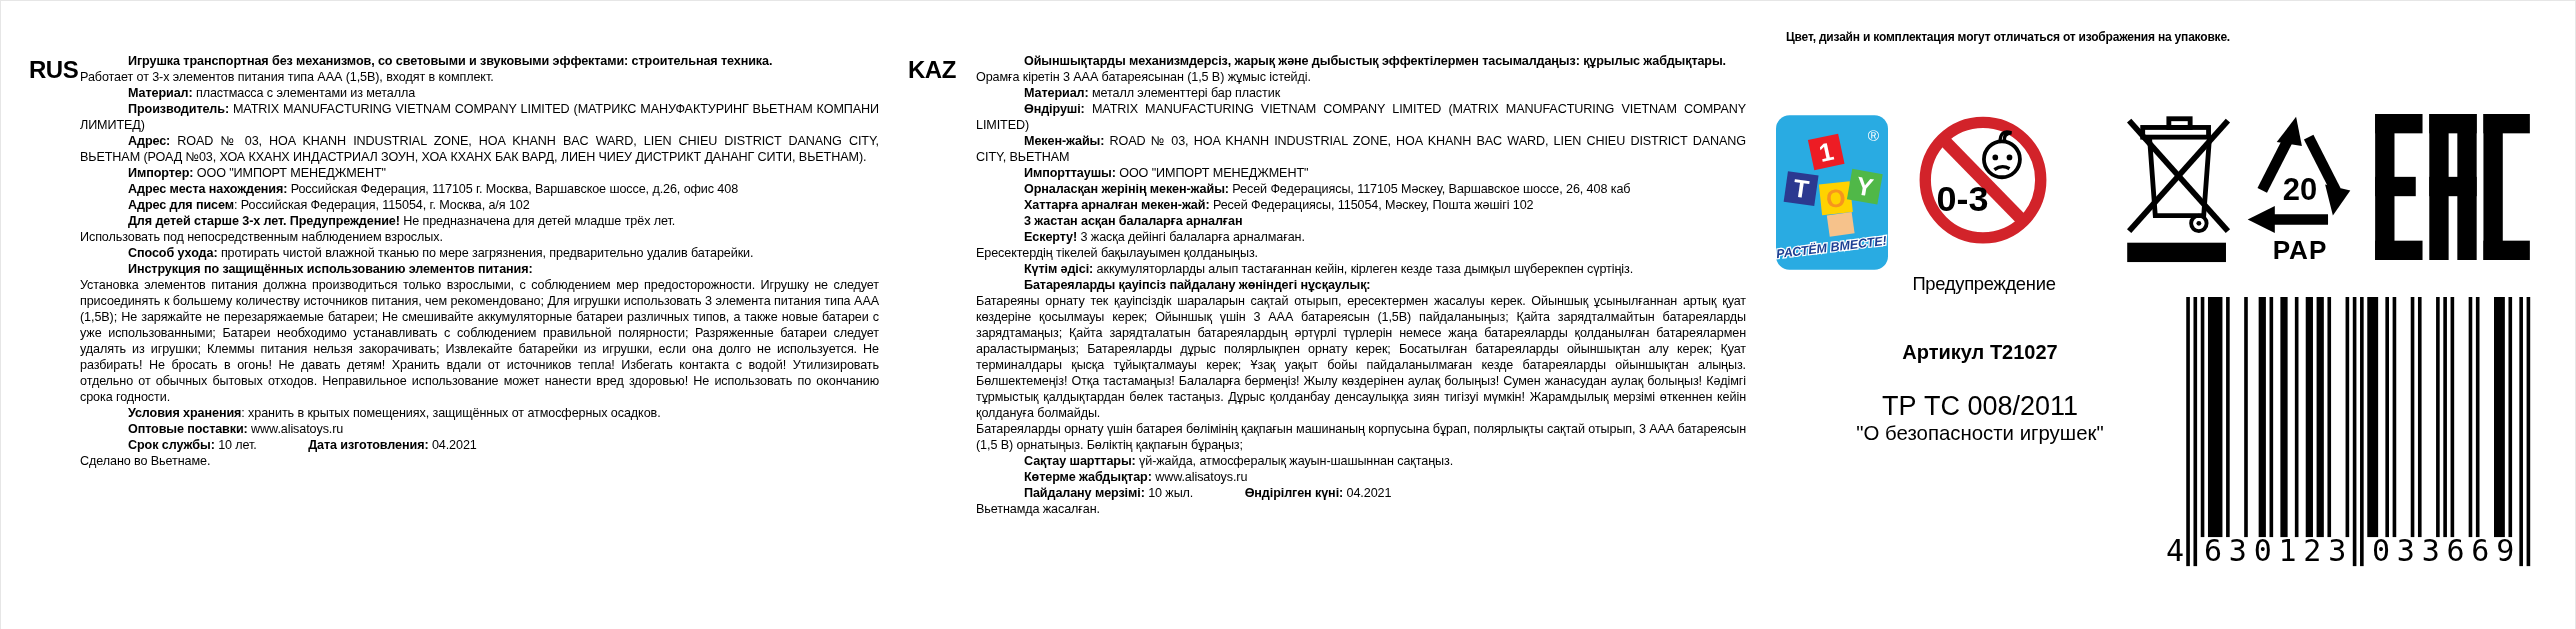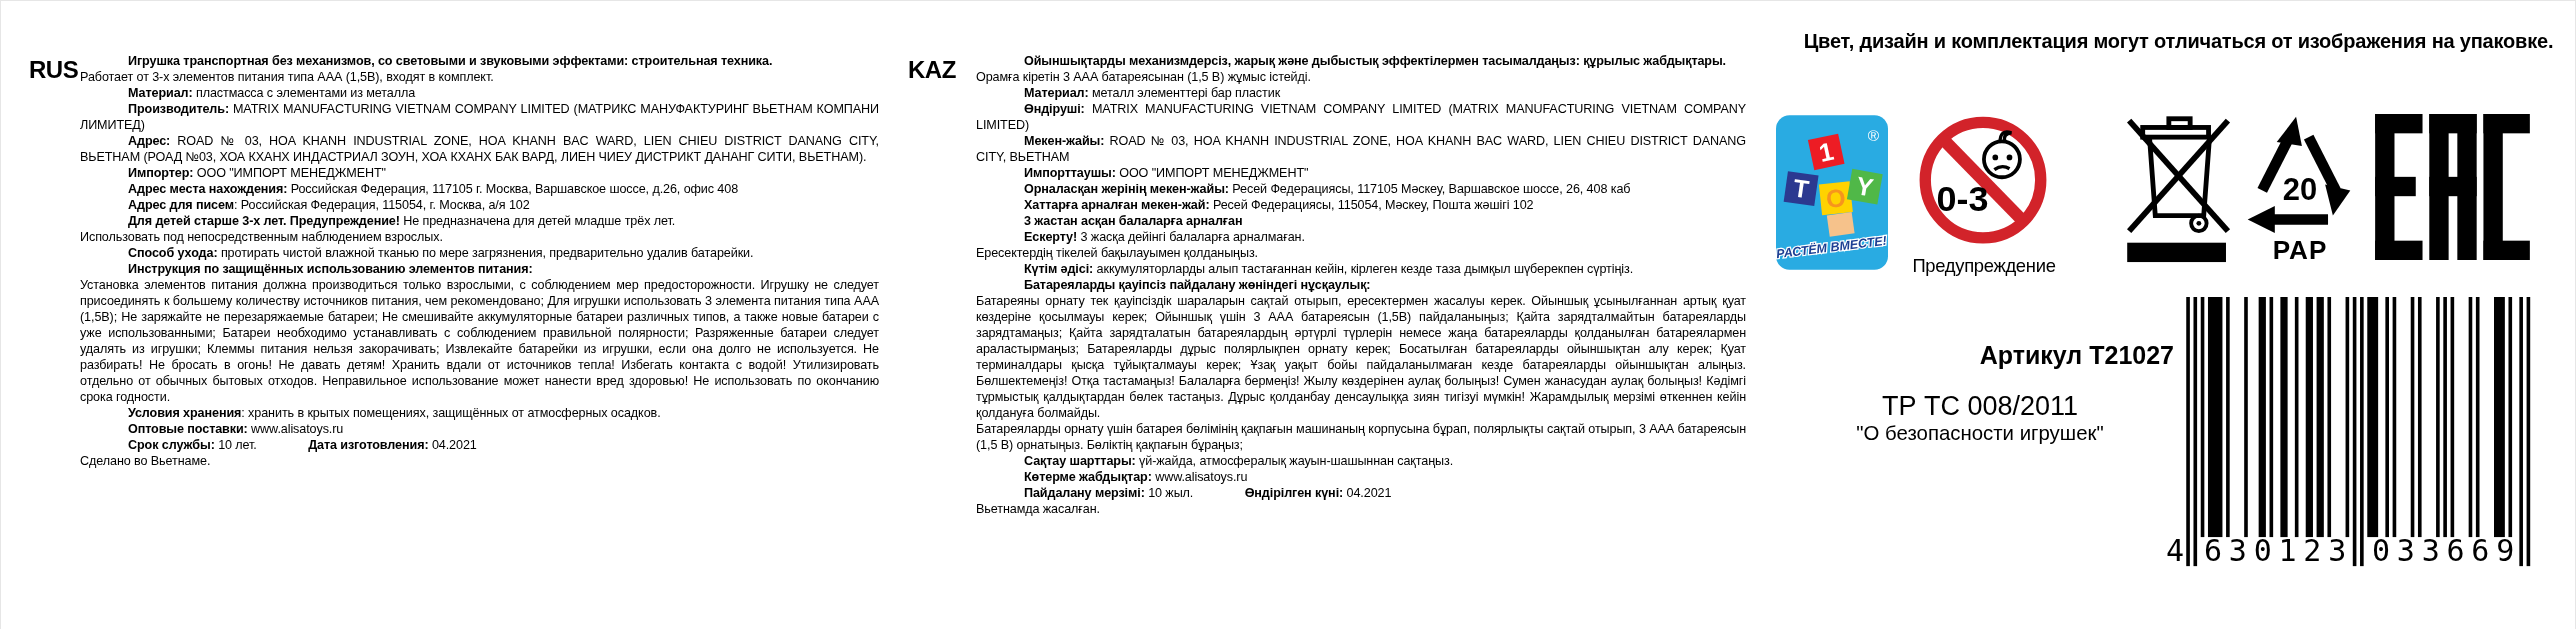--- a/index.html
+++ b/index.html
@@ -7,32 +7,32 @@
          font-family:"Liberation Sans",sans-serif;box-sizing:border-box;
          border:1.9px solid #e6e6e6;overflow:hidden;}
   .lang-code{position:absolute;top:55px;font-size:24px;font-weight:bold;letter-spacing:-0.5px;}
   #rus-code{left:28px;}
   #kaz-code{left:907px;}
   .col{position:absolute;top:52px;font-size:12.6px;line-height:16px;letter-spacing:-0.1px;}
   #rus-col{left:79px;width:799px;}
   #kaz-col{left:975px;width:770px;}
   .col p{margin:0;text-align:justify;}
   .col .b{font-weight:bold;margin-left:48px;}
-  .disclaimer{position:absolute;left:1785px;top:29px;width:785px;text-align:center;
-              font-weight:bold;font-size:20px;letter-spacing:-0.2px;}
+  .disclaimer{position:absolute;left:1785px;top:29px;width:785px;text-align:left;
+              font-weight:bold;font-size:12px;letter-spacing:-0.2px;}
   .icon{position:absolute;}
   #logo{left:1775px;top:114px;}
   #sign03{left:1911px;top:110px;}
-  #sign03-caption{position:absolute;left:1886px;top:254px;width:194px;text-align:center;
+  #sign03-caption{position:absolute;left:1886px;top:272px;width:194px;text-align:center;
                   font-size:18.4px;letter-spacing:-0.3px;}
   #weee{left:2124px;top:110px;}
   #recycle{left:2235px;top:112px;}
   #eac{left:2374px;top:113px;}
   .cert{position:absolute;left:1785px;width:388px;text-align:center;}
-  #article{top:340px;font-size:25px;font-weight:bold;text-align:right;}
+  #article{top:340px;font-size:20px;font-weight:bold;}
   #reg-code{top:390px;font-size:27px;}
   #reg-title{top:421px;font-size:20.4px;}
   .barcode{position:absolute;left:2156px;top:294px;width:388px;height:310px;}
   .barcode svg{position:absolute;left:29px;top:1.9px;}
   .bc-digit{position:absolute;top:238px;font-family:"DejaVu Sans Mono",monospace;font-size:30px;}
   #bc-prefix{left:0;width:27px;text-align:right;}
   #bc-left{left:41px;width:161px;text-align:center;letter-spacing:6.8px;}
   #bc-right{left:210px;width:159px;text-align:center;letter-spacing:6.8px;}
   .slogan{font-style:italic;font-weight:bold;paint-order:stroke;}
 </style>

